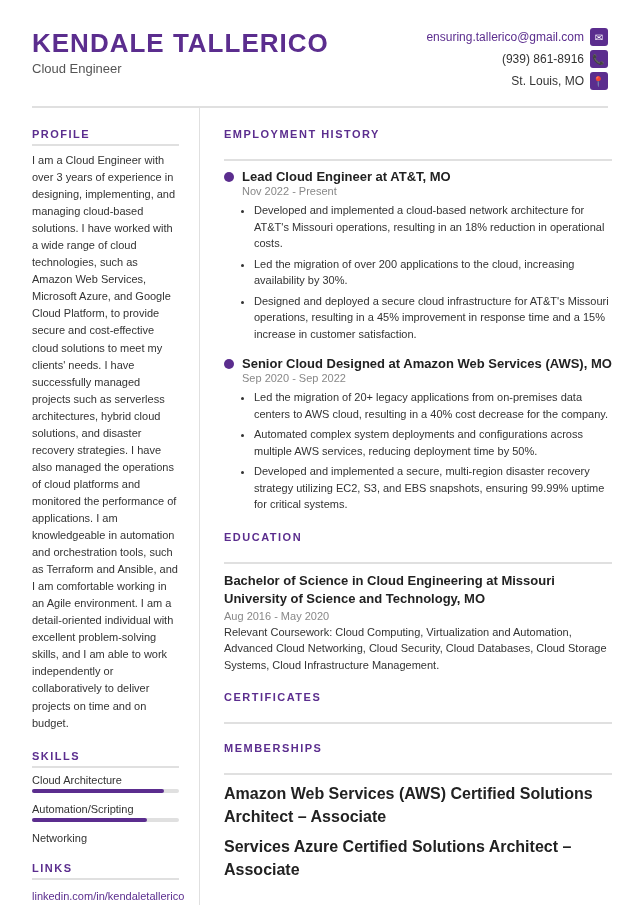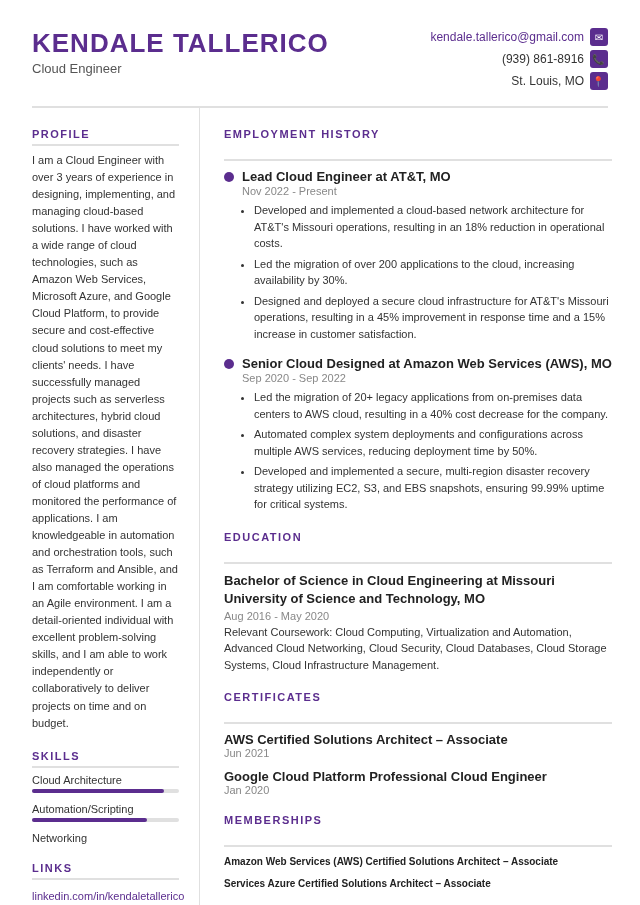--- a/index.html
+++ b/index.html
@@ -203,39 +203,39 @@
       font-size: 13px;
       font-weight: 700;
       color: #222;
     }
     .cert-date {
       font-size: 11px;
       color: #888;
     }
     .membership-item { margin-bottom: 8px; }
     .membership-name {
-      font-size: 10px;
+      font-size: 16px;
       font-weight: 700;
       color: #222;
       line-height: 1.4;
     }
   </style>
 </head>
 <body>
 
 <div class="page">
 
   <div class="header">
     <div class="header-left">
       <div class="header-name">KENDALE TALLERICO</div>
       <div class="header-title">Cloud Engineer</div>
     </div>
     <div class="header-right">
       <div class="contact-item">
-        <a>kendale.tallerico@gmail.com</a>
+        <a>ensuring.tallerico@gmail.com</a>
         <div class="contact-icon">✉</div>
       </div>
       <div class="contact-item">
         <span>(939) 861-8916</span>
         <div class="contact-icon">📞</div>
       </div>
       <div class="contact-item">
         <span>St. Louis, MO</span>
         <div class="contact-icon">📍</div>
       </div>
@@ -318,30 +318,20 @@
         <div class="emp-section-title">EDUCATION</div>
         <div class="edu-section">
           <div class="edu-degree">Bachelor of Science in Cloud Engineering at Missouri University of Science and Technology, MO</div>
           <div class="edu-date">Aug 2016 - May 2020</div>
           <div class="edu-coursework">Relevant Coursework: Cloud Computing, Virtualization and Automation, Advanced Cloud Networking, Cloud Security, Cloud Databases, Cloud Storage Systems, Cloud Infrastructure Management.</div>
         </div>
       </div>
 
       <div class="section">
         <div class="emp-section-title">CERTIFICATES</div>
-        <div id="certs-container">
-            <div class="cert-item">
-      <div class="cert-name">AWS Certified Solutions Architect – Associate</div>
-      <div class="cert-date">Jun 2021</div>
-    </div>
-            <div class="cert-item">
-      <div class="cert-name">Google Cloud Platform Professional Cloud Engineer</div>
-      <div class="cert-date">Jan 2020</div>
-    </div>
-          </div>
       </div>
 
       <div class="section">
         <div class="emp-section-title">MEMBERSHIPS</div>
         <div id="memberships-container">
             <div class="membership-item">
               <div class="membership-name">Amazon Web Services (AWS) Certified Solutions Architect – Associate</div>
             </div>
             <div class="membership-item">
               <div class="membership-name">Services Azure Certified Solutions Architect – Associate</div>

